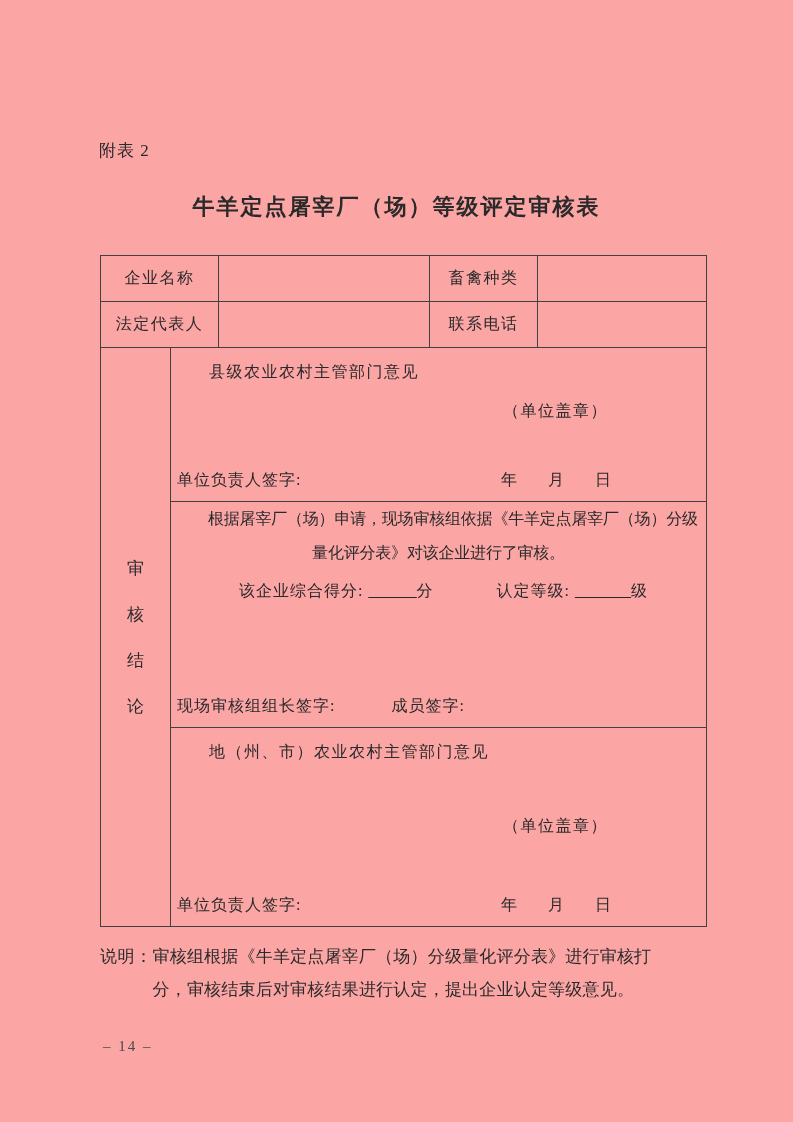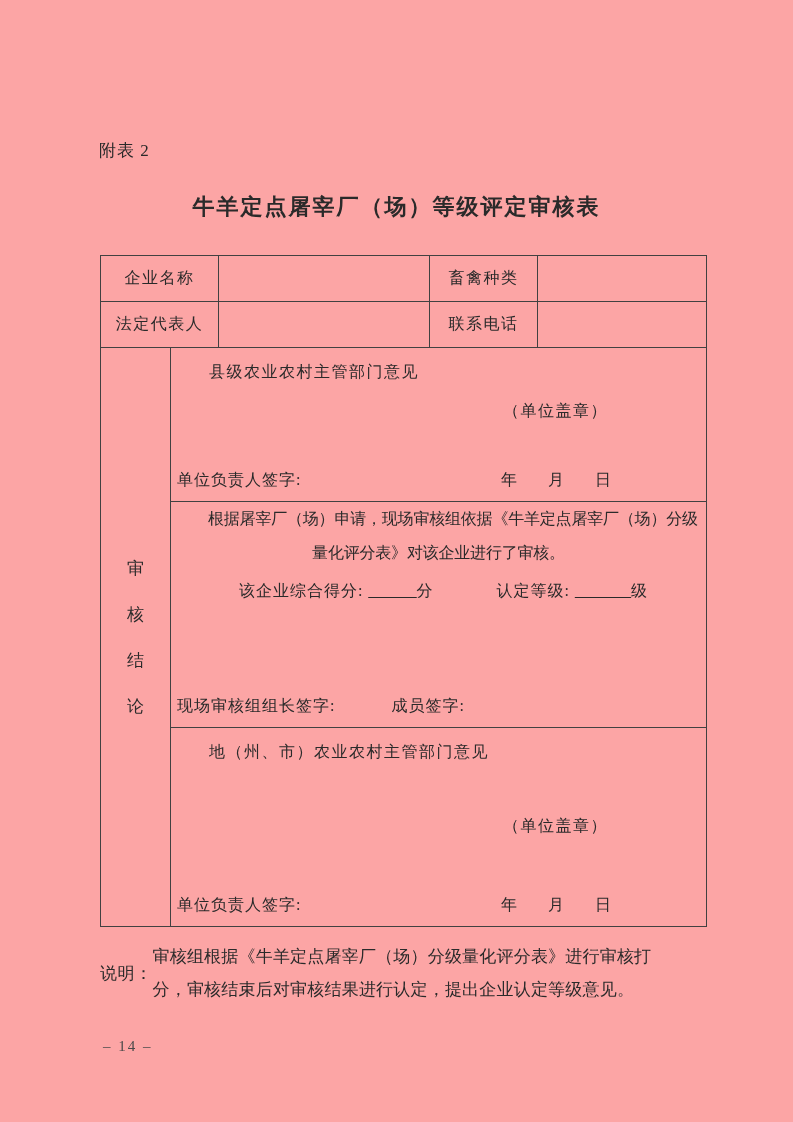--- a/index.html
+++ b/index.html
@@ -70,21 +70,21 @@
   .score-line { margin-top:10px; padding-left:62px; letter-spacing:1px; }
   .blank { letter-spacing:0;text-decoration:underline; }
   .grade-label { margin-left:58px; }
   .sign-row2 {
     margin-top:auto; margin-bottom:10px;
     display:flex; align-items:baseline; letter-spacing:1px;
   }
   .member { margin-left:56px; }
   .note {
     position:absolute; left:100px; top:940px;
-    display:flex; align-items:center;
+    display:flex; align-items:flex-start;
     font-size:17px; line-height:1.95;
   }
   .note-label { white-space:nowrap; letter-spacing:0.5px; }
   .note-text { width:505px; letter-spacing:0.2px; }
   .pageno {
     position:absolute; left:103px; top:1038px;
     font-size:15px; color:#4a4a4a; letter-spacing:2px;
   }
 </style>
 </head>

